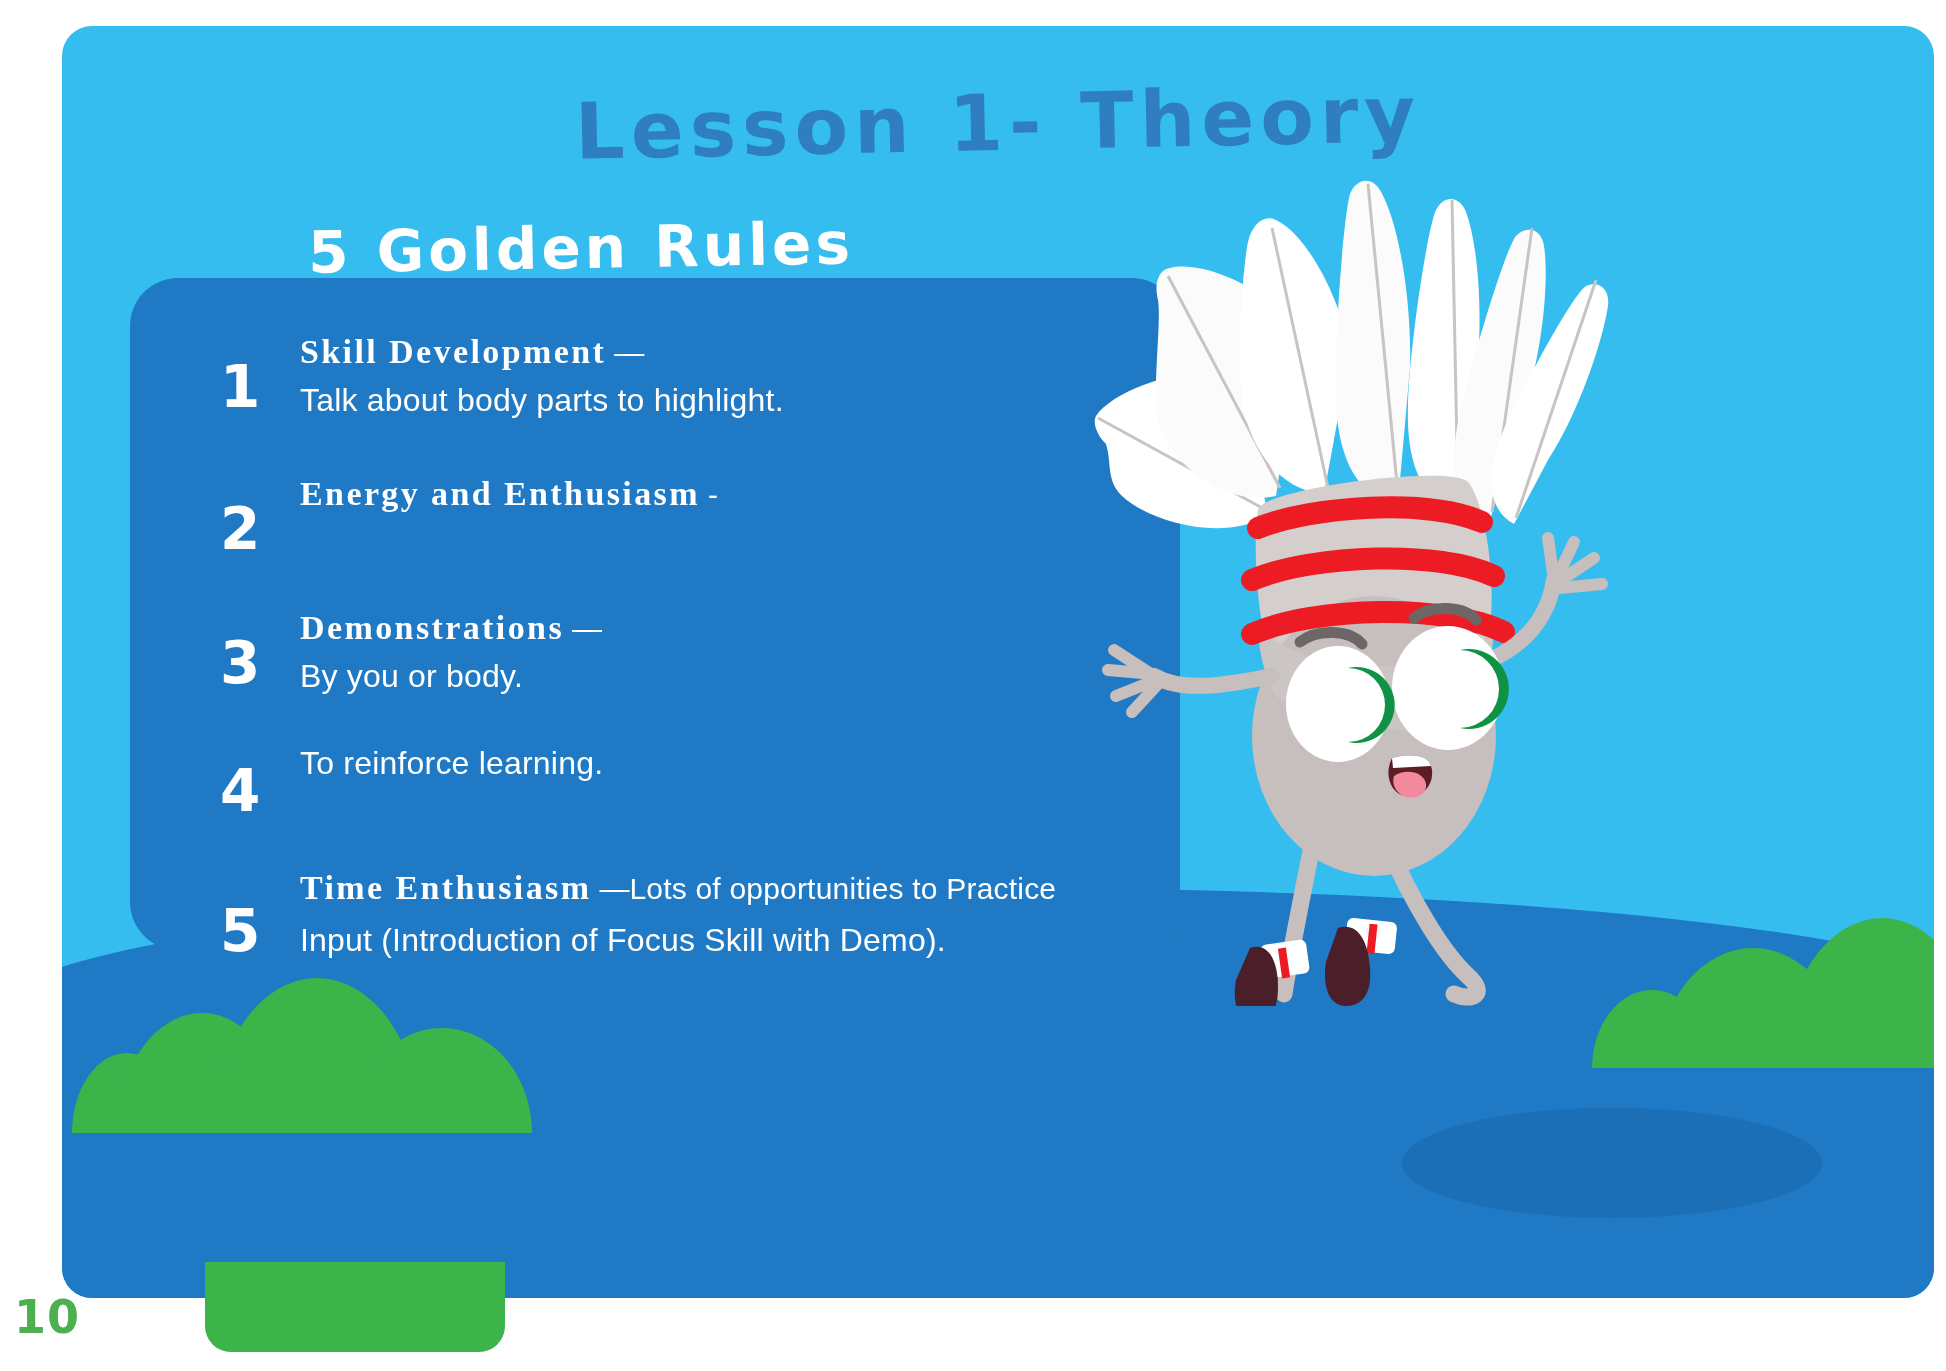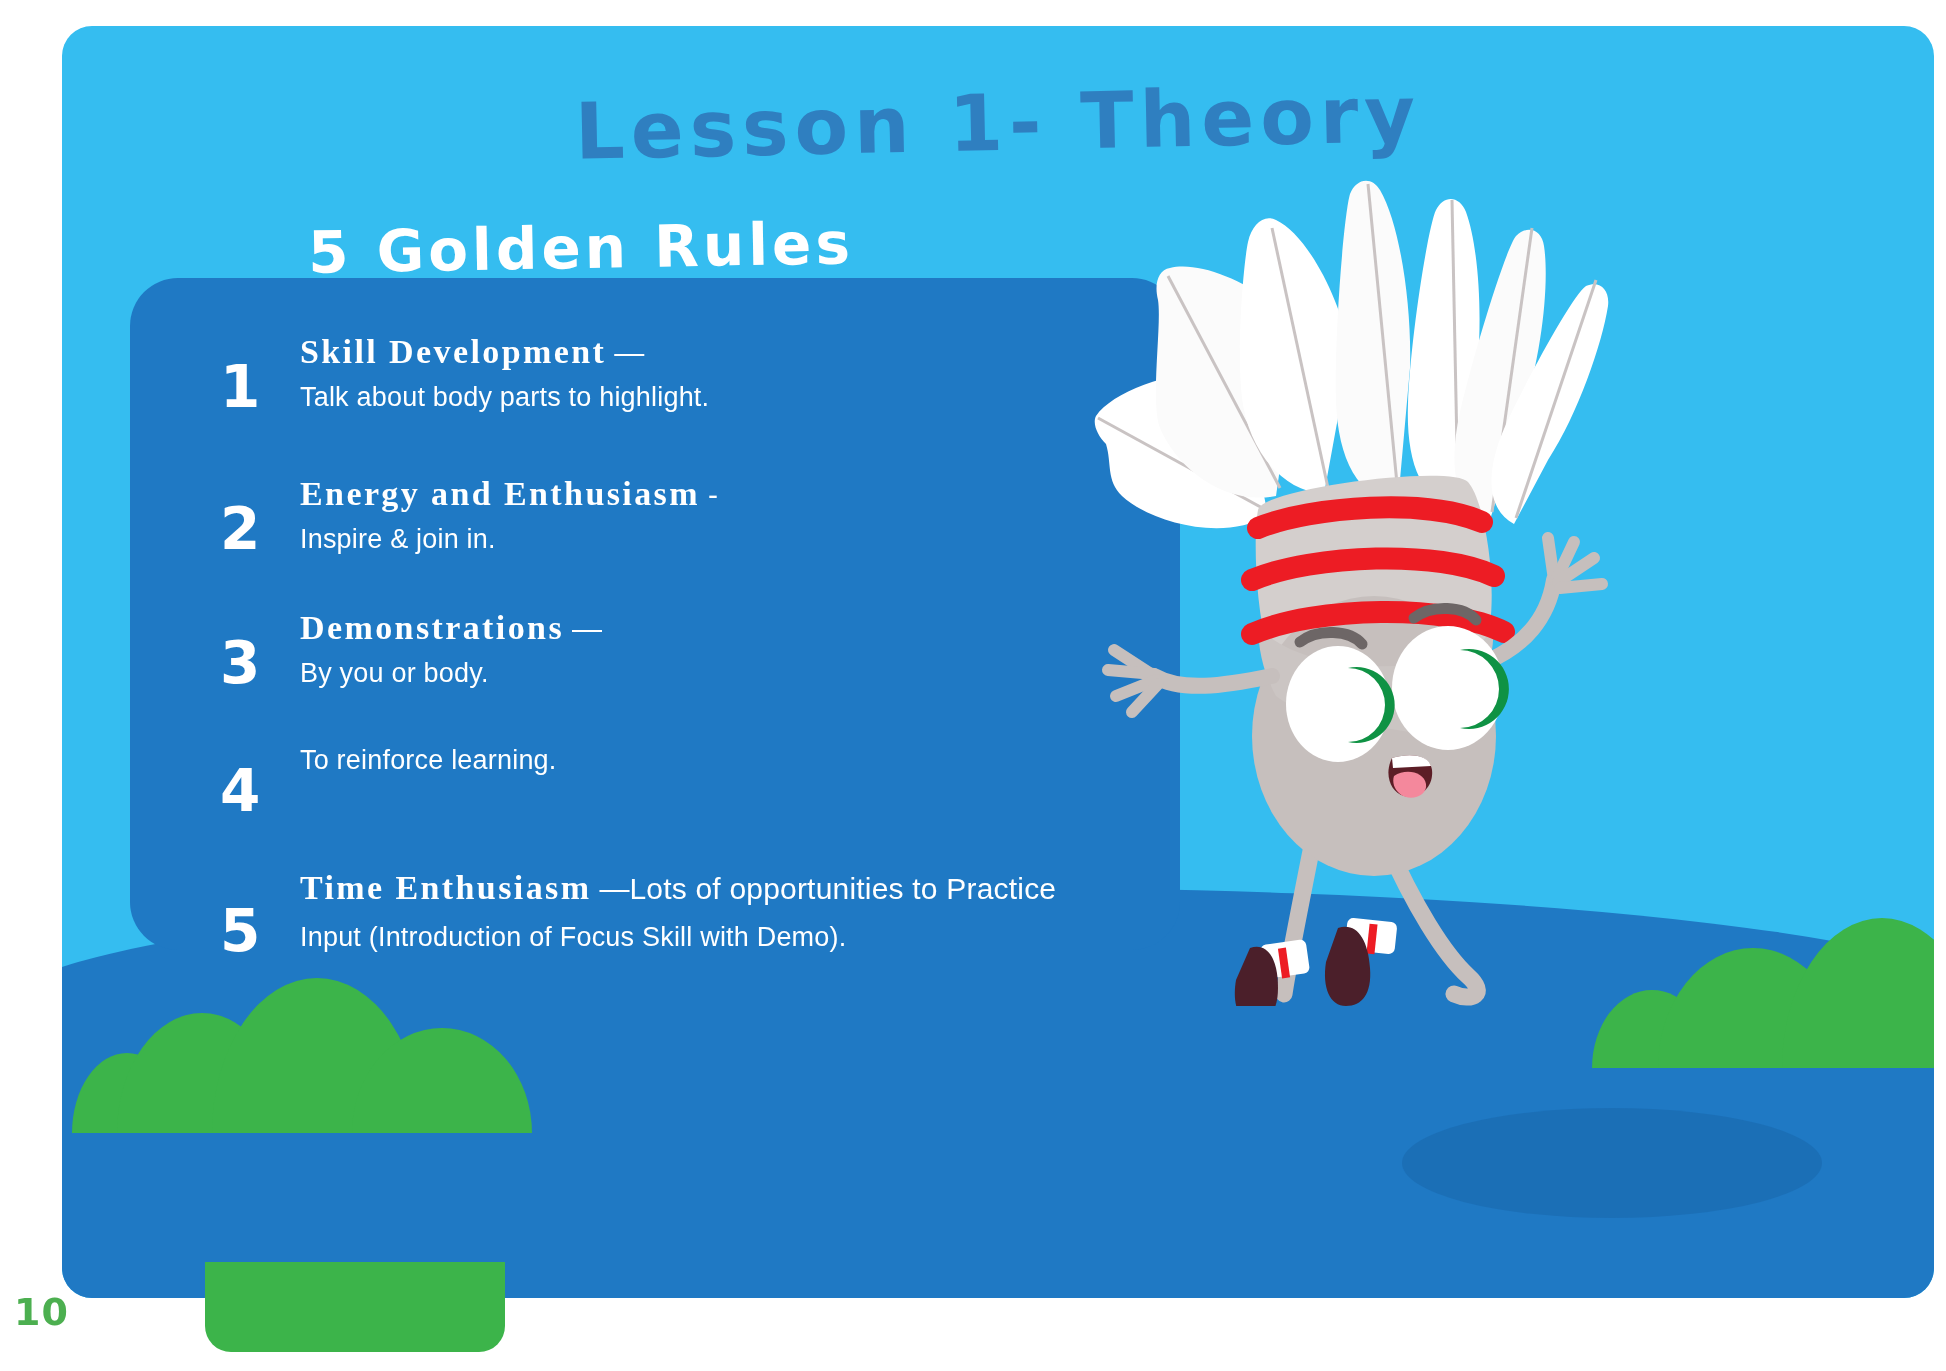--- a/index.html
+++ b/index.html
@@ -156,21 +156,21 @@
     display: inline;
   }
   .rule-dash {
     color: #ffffff;
     font-size: 30px;
     font-family: "Liberation Sans", sans-serif;
     padding-left: 8px;
   }
   .rule-desc {
     color: #ffffff;
-    font-size: 27px;
+    font-size: 32px;
     font-family: "Liberation Sans", sans-serif;
     line-height: 1.35;
     margin-top: 6px;
     letter-spacing: .2px;
   }
   .rule-desc-inline {
     color: #ffffff;
     font-size: 30px;
     font-family: "Liberation Sans", sans-serif;
     letter-spacing: .2px;
@@ -189,21 +189,21 @@
     height: 830px;
   }
   #shuttle svg { display: block; width: 100%; height: 100%; }
 
   
   #page-number {
     position: absolute;
     left: 14px;
     top: 1290px;
     color: #4caf50;
-    font-size: 38px;
+    font-size: 46px;
     font-weight: bold;
     font-family: "DejaVu Sans", sans-serif;
     letter-spacing: 1px;
   }
 </style>
 </head>
 <body>
 
 <div id="page">
 
@@ -236,21 +236,20 @@
           <div class="rule-desc">Talk about body parts to highlight.</div>
         </div>
       </div>
 
       <div class="rule-row r2">
         <div class="rule-num">2</div>
         <div class="rule-body">
           <div>
             <span class="rule-title">Energy and Enthusiasm</span><span class="rule-dash">-</span>
           </div>
-          <div class="rule-desc">Inspire &amp; join in.</div>
         </div>
       </div>
 
       <div class="rule-row r3">
         <div class="rule-num">3</div>
         <div class="rule-body">
           <div>
             <span class="rule-title">Demonstrations</span><span class="rule-dash">—</span>
           </div>
           <div class="rule-desc"> By you or body.</div>

